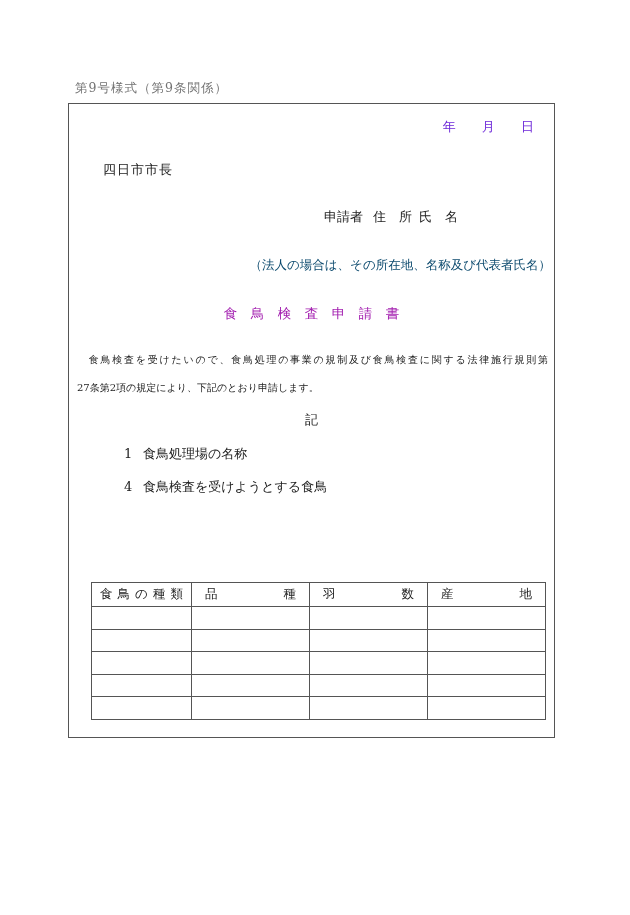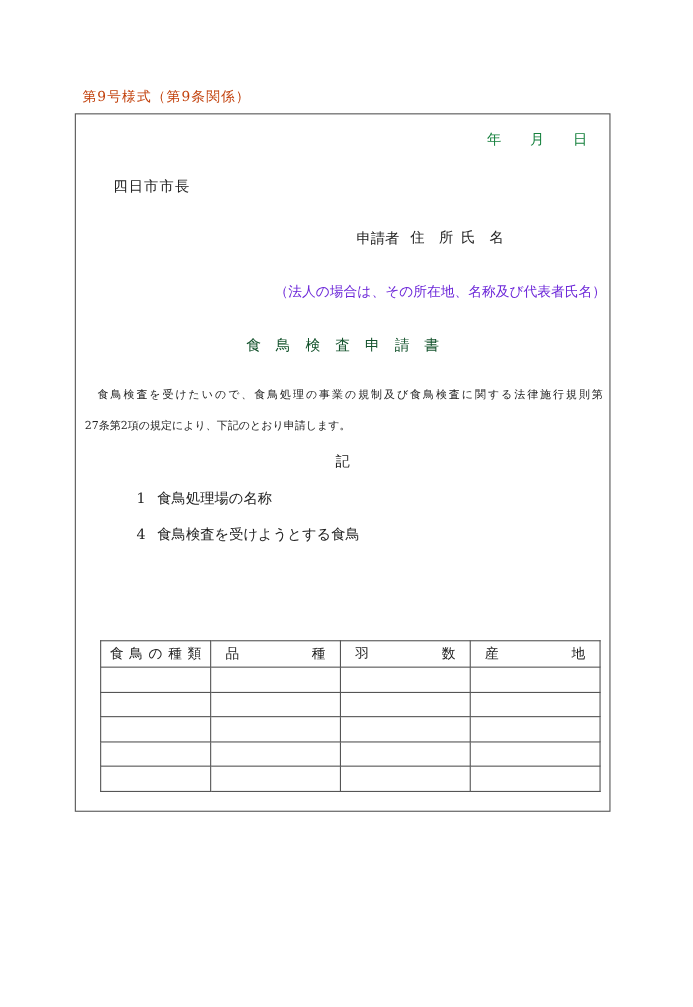--- a/index.html
+++ b/index.html
@@ -14,35 +14,35 @@
     position: absolute;
     left: 0; top: 0;
     width: 630px; height: 915px;
     background: #ffffff;
   }
   .form-label {
     position: absolute;
     left: 75px; top: 80px;
     font-size: 12.5px;
     letter-spacing: 1px;
-    color: #c2410c;
+    color: #737373;
   }
   .form-box {
     position: absolute;
     left: 68px; top: 103px;
     width: 487px; height: 635px;
     border: 1px solid #555;
     background: #ffffff;
   }
   .date-line {
     position: absolute;
     top: 14px; right: 0;
     padding-right: 20px;
     font-size: 13px;
-    color: #15803d;
+    color: #6d28d9;
   }
   .date-line .gap { margin-left: 22px; }
   .addressee {
     position: absolute;
     left: 34px; top: 57px;
     font-size: 13px;
     letter-spacing: 1px;
   }
   .applicant {
     position: absolute;
@@ -54,29 +54,29 @@
   }
   .applicant-fields {
     display: flex;
     gap: 7px;
     line-height: 20px;
   }
   .corp-note {
     position: absolute;
     right: 3px; top: 153px;
     font-size: 12.5px;
-    color: #6d28d9;
+    color: #0c4a6e;
   }
   .doc-title {
     position: absolute;
     left: 0; top: 201px;
     width: 100%;
     text-align: center;
     font-size: 13.5px;
-    color: #14532d;
+    color: #a21caf;
   }
   .body-text {
     position: absolute;
     left: 8px; top: 242px;
     right: 6px;
     font-size: 10px;
     line-height: 28px;
   }
   .justify-line {
     text-align: justify;

